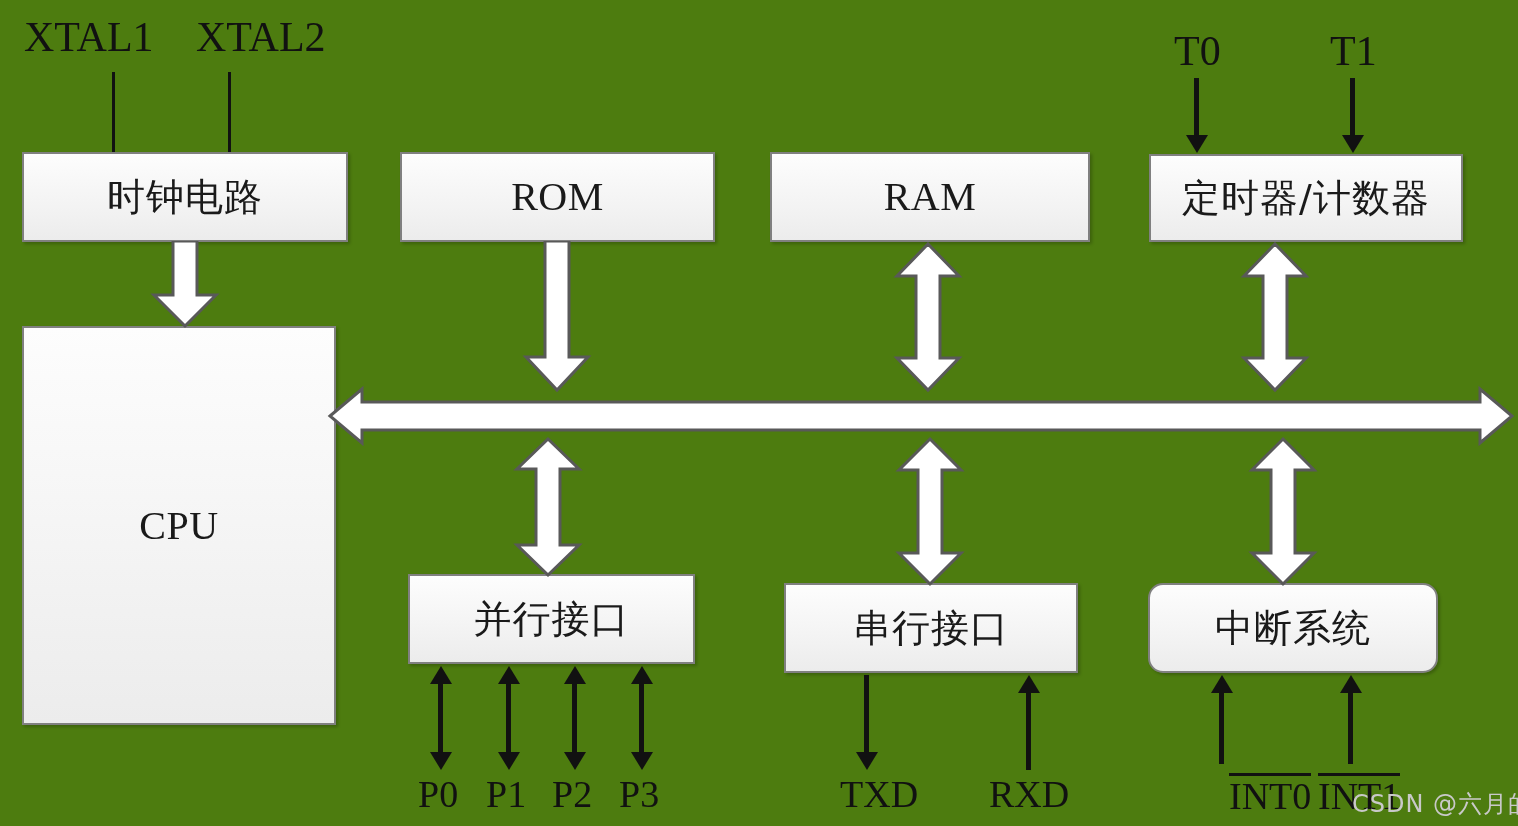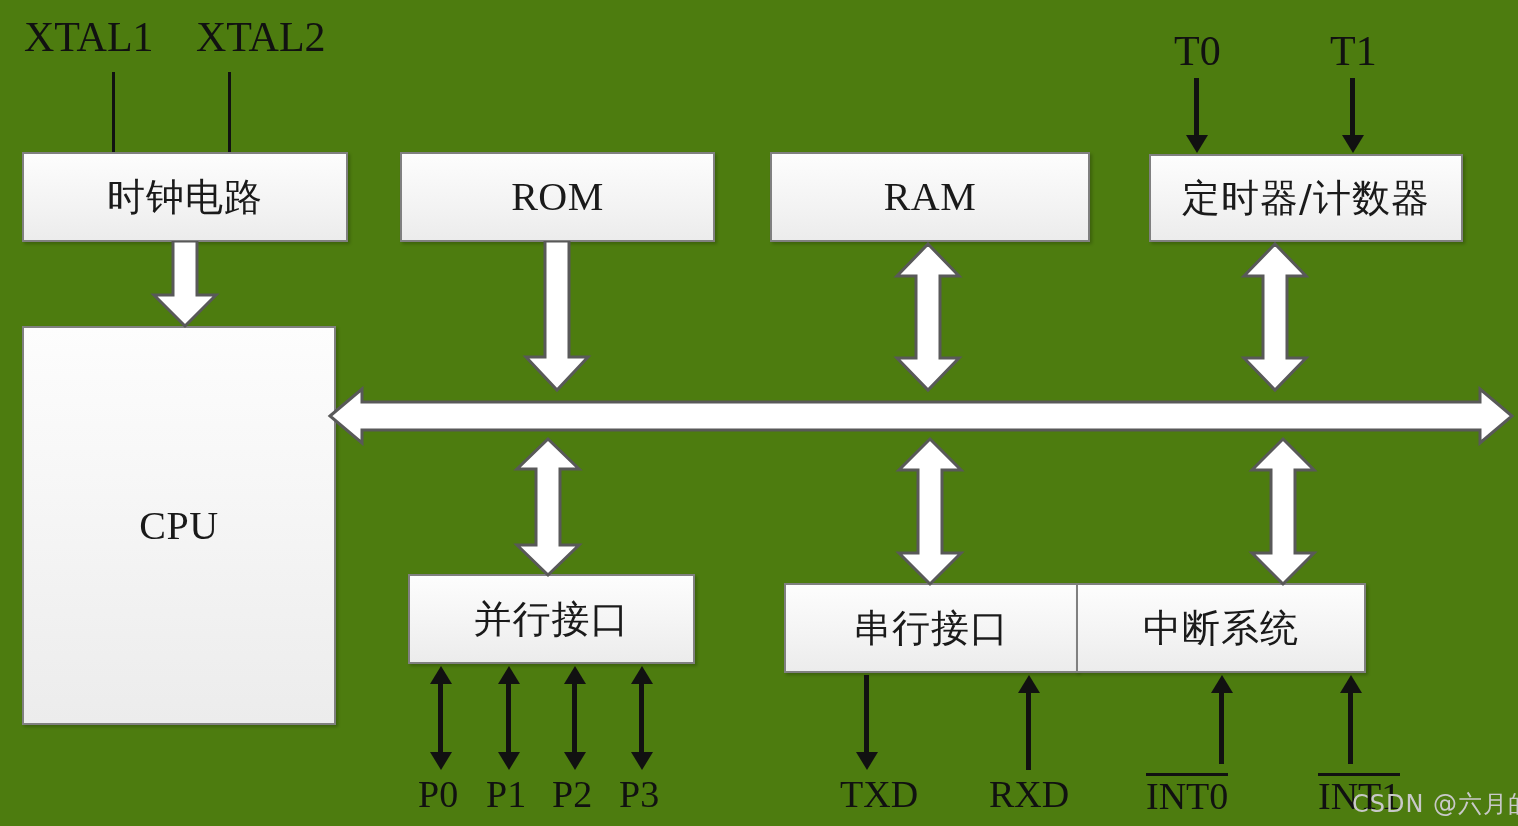--- a/index.html
+++ b/index.html
@@ -140,21 +140,21 @@
   </div>
 
   <div class="box cn" style="left:784px; top:583px; width:294px; height:90px;">
     <span>串行接口</span>
   </div>
 
   <div class="box cn" style="left:408px; top:574px; width:287px; height:90px;">
     <span>并行接口</span>
   </div>
 
-  <div class="box cn" style="left:1076px; top:583px; width:290px; height:90px;">
+  <div class="box cn" style="left:1148px; top:583px; width:290px; height:90px;border-radius:15px;">
     <span>中断系统</span>
   </div>
 
   <div class="block-arrow" style="left:148px; top:241px;">
     <svg width="74" height="88" viewBox="0 0 74 88">
       <polygon points="25,0 49,0 49,54 68,54 37,85 6,54 25,54" fill="#ffffff" stroke="#595959" stroke-width="3" stroke-linejoin="miter"></polygon>
     </svg>
   </div>
 
   <div class="block-arrow" style="left:520px; top:241px;">
@@ -220,18 +220,18 @@
   <div class="thin-arrow up" style="left:1348px; top:692px; height:72px;"></div>
 
   <div class="label mid" style="left:418px; top:775px;">P0</div>
   <div class="label mid" style="left:486px; top:775px;">P1</div>
   <div class="label mid" style="left:552px; top:775px;">P2</div>
   <div class="label mid" style="left:619px; top:775px;">P3</div>
 
   <div class="label mid" style="left:828px; top:775px;margin-left:12px;">TXD</div>
   <div class="label mid" style="left:989px; top:775px;">RXD</div>
 
-  <div class="label ovl" style="left:1146px; top:773px;text-align:right;"><span>INT0</span></div>
+  <div class="label ovl" style="left:1229px; top:773px;text-align:right;"><span>INT0</span></div>
   <div class="label ovl" style="left:1318px; top:773px;"><span>INT1</span></div>
 
   <div class="watermark" style="left:1352px; top:788px;">CSDN @六月的峰</div>
 
 </div>
 
 </body></html>

